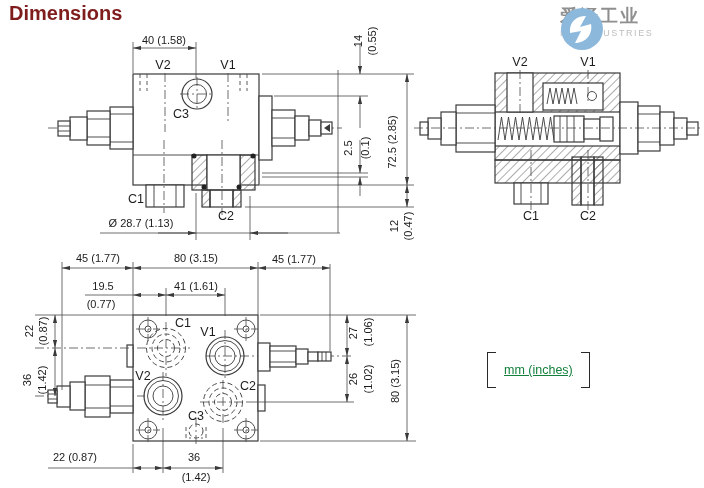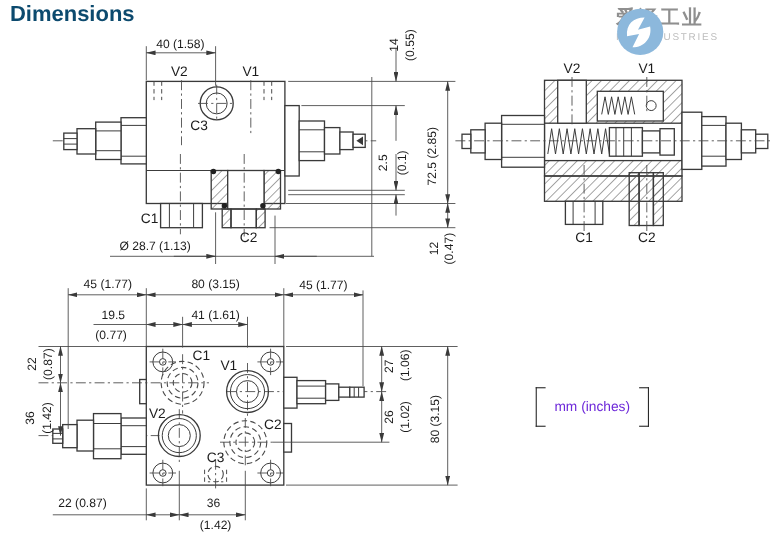--- a/index.html
+++ b/index.html
@@ -1,27 +1,27 @@
 <!DOCTYPE html>
 <html><head>
 <meta charset="utf-8">
 <style>
   html,body{margin:0;padding:0;background:#fff;}
   #page{position:relative;width:704px;height:488px;background:#fff;overflow:hidden;
         font-family:"Liberation Sans",sans-serif;}
-  #title{position:absolute;left:9px;top:2px;font-size:20px;font-weight:700;color:#0c4a6e;}
+  #title{position:absolute;left:9px;top:2px;font-size:20px;font-weight:700;color:#7f1d1d;}
   #logo{position:absolute;left:560px;top:7px;display:flex;align-items:center;gap:8px;}
   #logo .txt{display:flex;flex-direction:column;line-height:1.1;}
   #logo .cn{font-size:18px;font-weight:700;color:#8f8f8f;letter-spacing:2px;}
   #logo .en{font-size:9px;color:#bdbdbd;letter-spacing:1.6px;margin-top:2px;}
   #units{position:absolute;left:487px;top:352px;display:flex;align-items:stretch;height:36px;}
   #units .br{width:8px;border:1.6px solid #2a2a2a;}
   #units .br.l{border-right:none;}
   #units .br.r{border-left:none;}
-  #units .lbl{display:flex;align-items:center;padding:0 8px;font-size:12.5px;color:#6d28d9;}
+  #units .lbl{display:flex;align-items:center;padding:0 8px;font-size:12.5px;color:#15803d;text-decoration:underline;}
   svg{position:absolute;left:0;top:0;}
   .ol{stroke:#3a3a3a;stroke-width:1.2;fill:#fff;}
   .oln{stroke:#3a3a3a;stroke-width:1.2;fill:none;}
   .det{stroke:#3a3a3a;stroke-width:0.9;fill:none;}
   .hatchf{stroke:#3a3a3a;stroke-width:1.2;fill:url(#hatch);}
   .dim{stroke:#4a4a4a;stroke-width:0.8;fill:none;}
   .cl{stroke:#4a4a4a;stroke-width:0.8;fill:none;stroke-dasharray:9 3 2 3;}
   .hid{stroke:#4a4a4a;stroke-width:0.9;fill:none;stroke-dasharray:4 3;}
   .hidc{stroke:#4a4a4a;stroke-width:1;fill:none;stroke-dasharray:5 3;}
   text{fill:#1c1c1c;}

